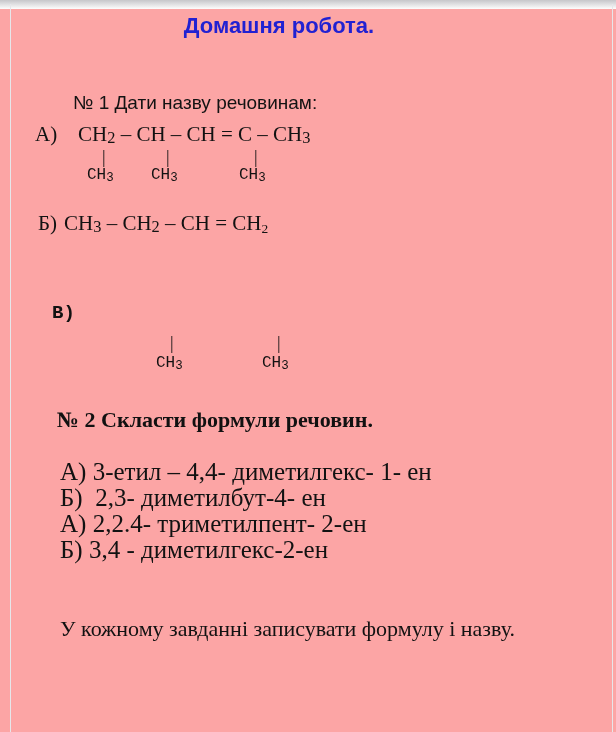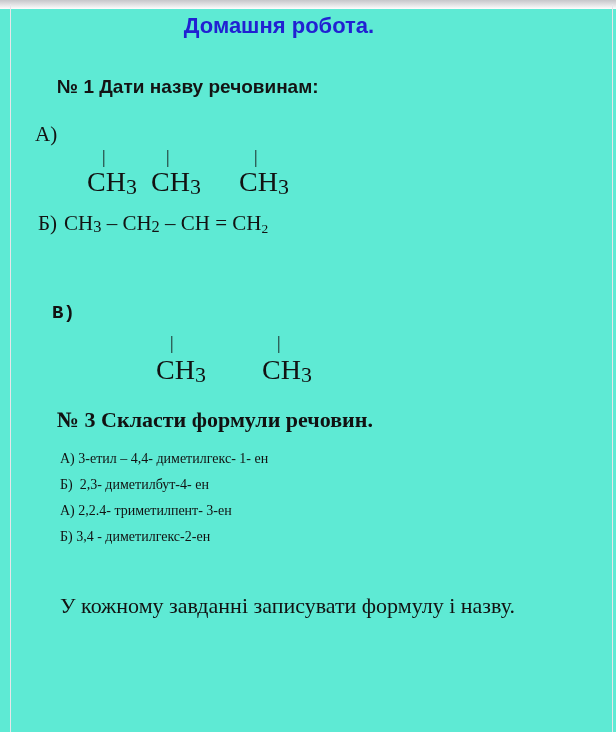--- a/index.html
+++ b/index.html
@@ -1,64 +1,65 @@
 <!DOCTYPE html>
 <html><head>
 <meta charset="utf-8">
 <style>
   html,body{margin:0;padding:0;width:616px;height:732px;background:#ffffff;overflow:hidden;}
-  .page{position:relative;width:616px;height:732px;background:#5eead4;font-family:"Liberation Serif",serif;color:#121212;}
+  .page{position:relative;width:616px;height:732px;background:#fca5a5;font-family:"Liberation Serif",serif;color:#121212;}
   .top-shade{position:absolute;top:0;left:0;right:0;height:9px;background:linear-gradient(#c6c6ca,#fdfdfd);}
   .edge{position:absolute;top:4px;bottom:0;width:1px;background:#e6e6ea;}
   .edge.left{left:10px;}
   .edge.right{left:612px;}
   .title{position:absolute;top:13px;left:0;right:58px;margin:0;text-align:center;
          font-family:"Liberation Sans",sans-serif;font-weight:700;font-size:22px;color:#2121d2;}
-  .h1{position:absolute;top:76px;left:57px;margin:0;
-      font-family:"Liberation Sans",sans-serif;font-weight:700;font-size:19px;color:#131313;}
+  .h1{position:absolute;top:76px;left:57px;margin:16px;
+      font-family:"Liberation Sans",sans-serif;font-weight:400;font-size:19px;color:#131313;}
   .formula{position:absolute;left:0;width:100%;font-size:21px;}
   .flabel{position:absolute;top:0;}
   .fmain{position:absolute;top:0;white-space:pre;}
   .bar{position:absolute;font-size:18px;font-family:"Liberation Serif",serif;font-weight:400;}
-  .branch{position:absolute;font-size:28px;font-family:Liberation Serif, serif;font-weight:400;white-space:pre;}
+  .branch{position:absolute;font-size:16px;font-family:Liberation Mono, monospace;font-weight:400;white-space:pre;}
   .fa{top:122px;height:78px;}
   .fa .flabel{left:35px;}
   .fa .fmain{left:78px;}
   .fa .bar{top:25px;}
   .fa .branch{top:44px;}
   .fb{top:211px;}
   .fb .flabel{left:38px;}
   .fb .fmain{left:64px;}
   .fv{top:302px;height:82px;font-family:"Liberation Mono","DejaVu Sans Mono",monospace;font-weight:700;font-size:19px;}
   .fv .flabel{left:52px;}
   .fv .fmain{left:88px;}
   .fv .bar{top:31px;}
   .fv .branch{top:52px;}
   .sub-lg{font-size:78%;vertical-align:-0.14em;}
   .sub-sm{font-size:64%;vertical-align:-0.22em;}
   .h2{position:absolute;top:407px;left:57px;margin:0;
       font-family:"Liberation Serif",serif;font-weight:700;font-size:22px;color:#111;}
-  .tasks{position:absolute;top:446px;left:60px;font-size:14px;line-height:26px;}
+  .tasks{position:absolute;top:459px;left:60px;font-size:25px;line-height:26px;}
   .task-line{white-space:pre;}
-  .note{position:absolute;top:593px;left:60px;margin:0;font-size:22px;}
+  .note{position:absolute;top:616px;left:60px;margin:0;font-size:22px;}
 </style>
 </head>
 <body>
 
 <div class="page">
   <div class="top-shade"></div>
   <div class="edge left"></div>
   <div class="edge right"></div>
 
   <h1 class="title">Домашня робота.</h1>
 
   <h2 class="h1">№ 1 Дати назву речовинам:</h2>
 
   <div class="formula fa">
     <span class="flabel">А)</span>
+    <span class="fmain"><span>CH</span><span class="sub-lg">2</span><span> – CH – CH = C – CH</span><span class="sub-lg">3</span></span>
     <span class="bar" style="left:102px">|</span>
     <span class="bar" style="left:166px">|</span>
     <span class="bar" style="left:254px">|</span>
     <span class="branch" style="left:87px"><span>CH</span><span class="sub-lg">3</span></span>
     <span class="branch" style="left:151px"><span>CH</span><span class="sub-lg">3</span></span>
     <span class="branch" style="left:239px"><span>CH</span><span class="sub-lg">3</span></span>
   </div>
 
   <div class="formula fb">
     <span class="flabel">Б)</span>
@@ -66,23 +67,23 @@
   </div>
 
   <div class="formula fv">
     <span class="flabel">В)</span>
     <span class="bar" style="left:170px">|</span>
     <span class="bar" style="left:277px">|</span>
     <span class="branch" style="left:156px"><span>CH</span><span class="sub-lg">3</span></span>
     <span class="branch" style="left:262px"><span>CH</span><span class="sub-lg">3</span></span>
   </div>
 
-  <h2 class="h2">№ 3 Скласти формули речовин.</h2>
+  <h2 class="h2">№ 2 Скласти формули речовин.</h2>
 
   <div class="tasks">
     <div class="task-line">А) 3-етил – 4,4- диметилгекс- 1- ен</div>
     <div class="task-line">Б)  2,3- диметилбут-4- ен</div>
-    <div class="task-line">А) 2,2.4- триметилпент- 3-ен</div>
+    <div class="task-line">А) 2,2.4- триметилпент- 2-ен</div>
     <div class="task-line">Б) 3,4 - диметилгекс-2-ен</div>
   </div>
 
   <p class="note">У кожному завданні записувати формулу і назву.</p>
 </div>
 
 </body></html>

